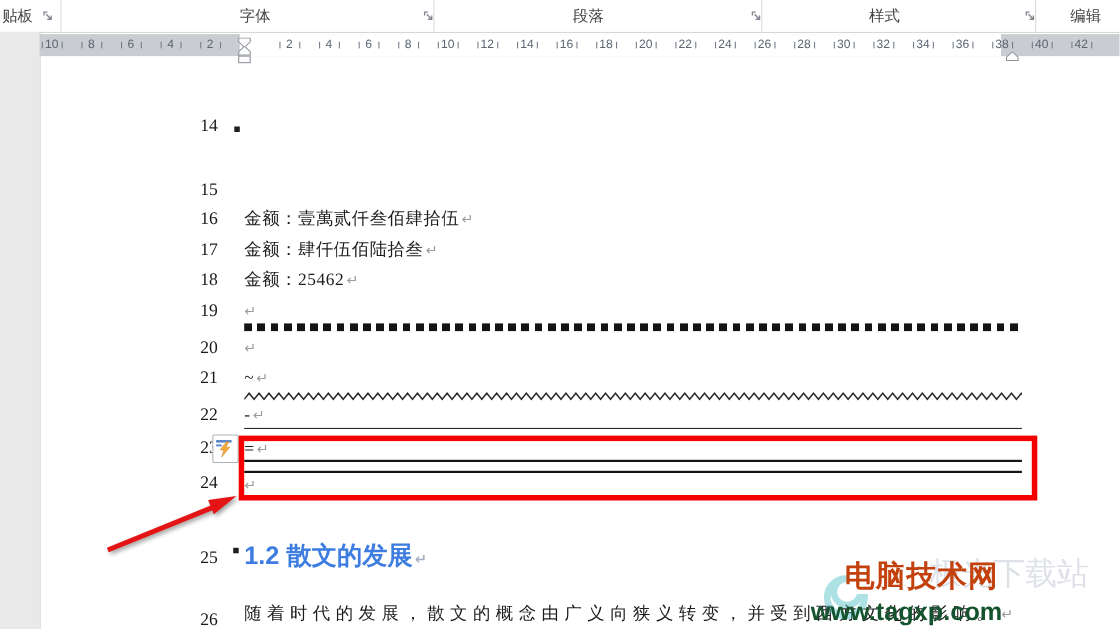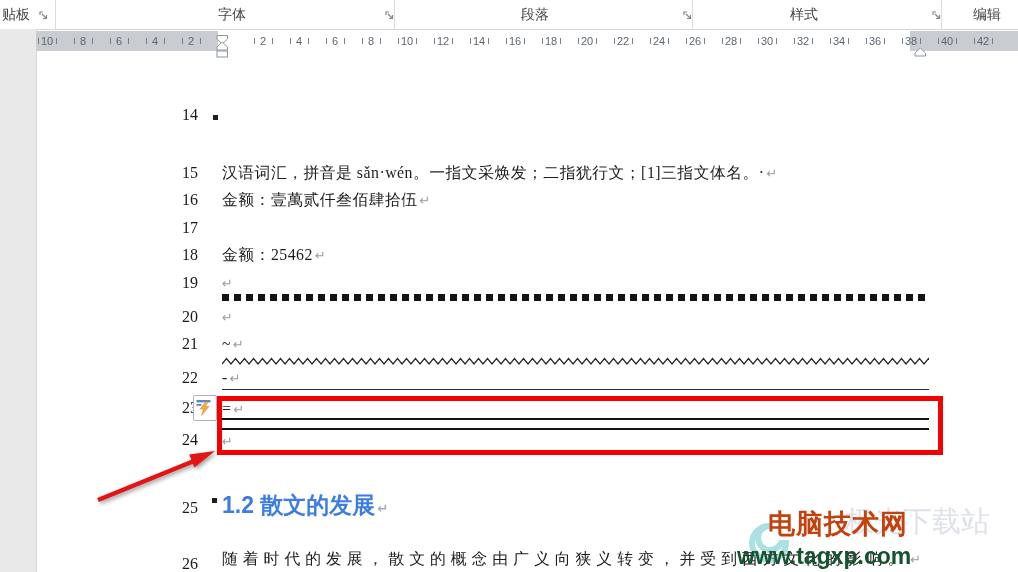--- a/index.html
+++ b/index.html
@@ -193,22 +193,22 @@
       <div class="abs lnum" style="top: 334px;">21</div>
       <div class="abs lnum" style="top: 368px;">22</div>
       <div class="abs lnum" style="top: 398px;">23</div>
       <div class="abs lnum" style="top: 430px;">24</div>
       <div class="abs lnum" style="top: 498px;">25</div>
       <div class="abs lnum" style="top: 554px;">26</div>
     </div>
 
   <div class="abs sqbullet" style="left:213px;top:115px;"></div>
 
-  <div class="abs bodyline" style="top:162px;"><span>汉语词汇，拼音是 sǎn·wén。一指文采焕发；二指犹行文；[1]三指文体名。·</span><span class="pil">↵</span></div>
   <div class="abs bodyline" style="top:189px;"><span>金额：壹萬贰仟叁佰肆拾伍</span><span class="pil">↵</span></div>
+  <div class="abs bodyline" style="top:217px;"><span>金额：肆仟伍佰陆拾叁</span><span class="pil">↵</span></div>
   <div class="abs bodyline" style="top:244px;"><span>金额：25462</span><span class="pil">↵</span></div>
 
   <div class="abs bodyline" style="top:272px;"><span class="pil" style="padding-left:0;">↵</span></div>
   <div class="abs dashline" style="top:294px;"></div>
 
   <div class="abs bodyline" style="top:306px;"><span class="pil" style="padding-left:0;">↵</span></div>
 
   <div class="abs bodyline" style="top:333px;"><span>~</span><span class="pil">↵</span></div>
   <div class="abs" style="left:222px;top:352px;">
     <svg width="707" height="9">

